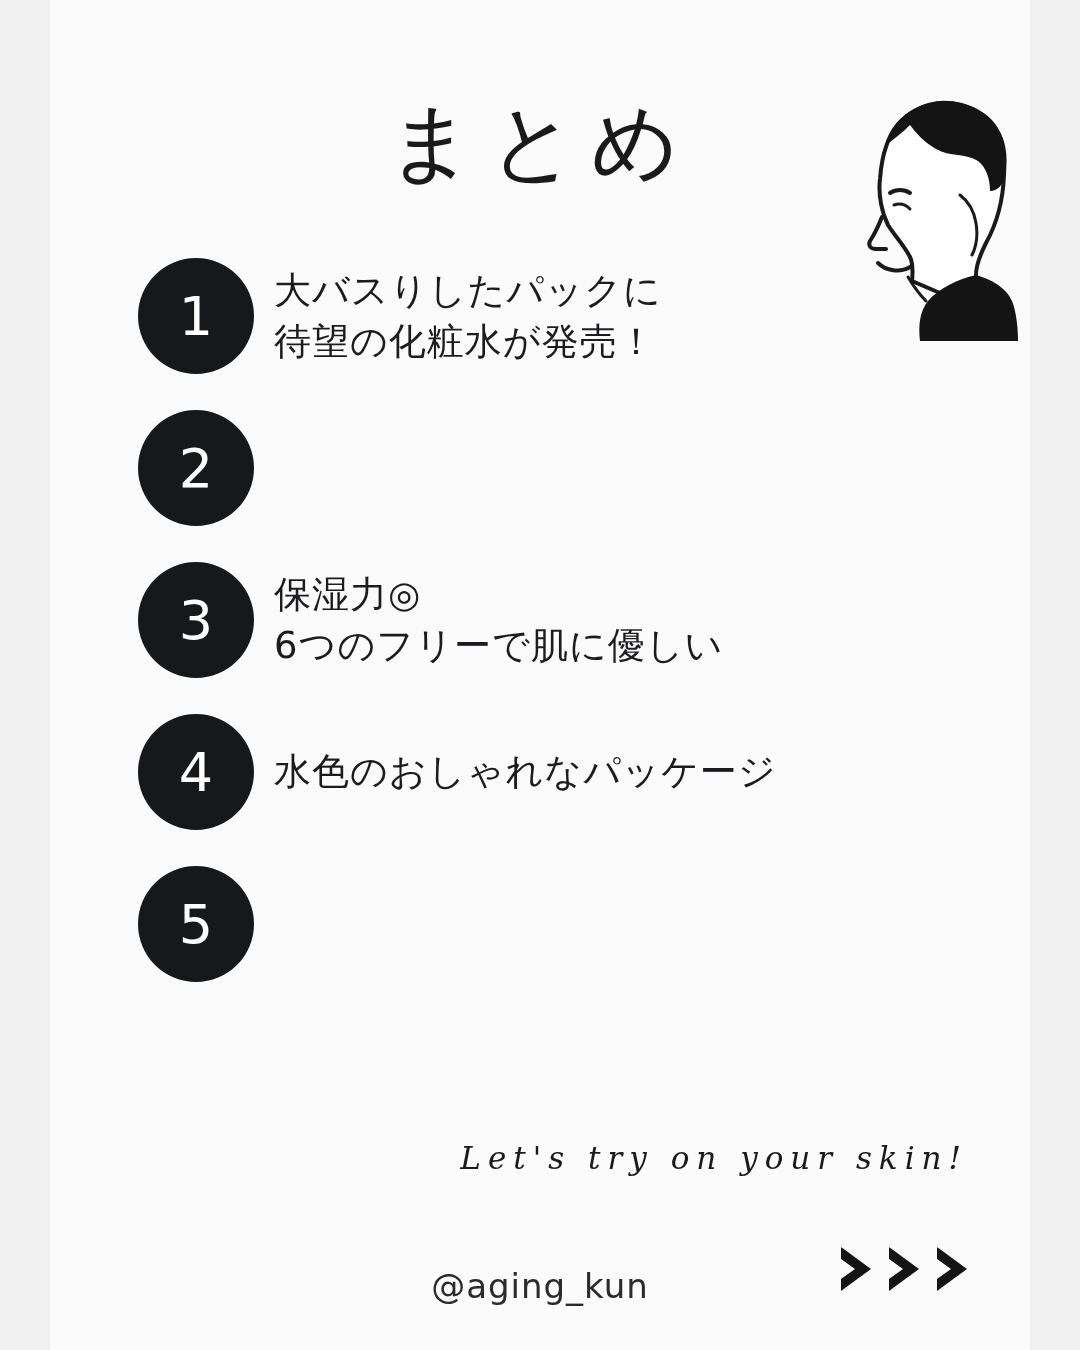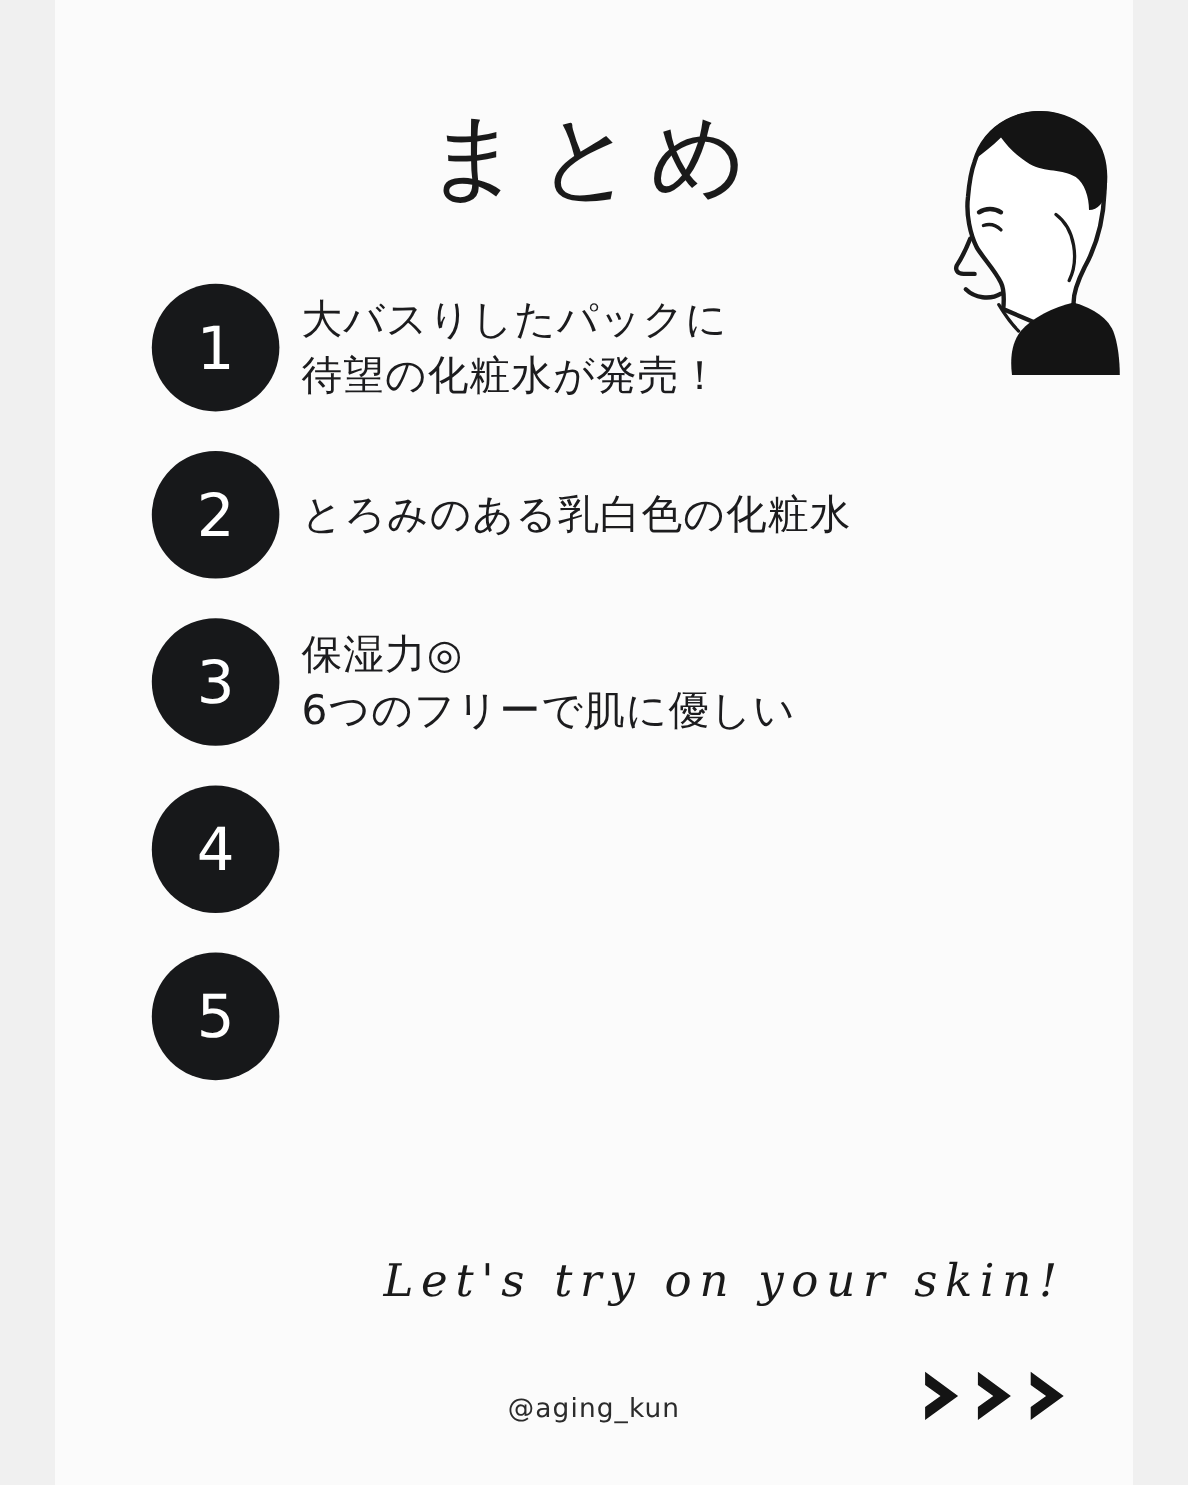--- a/index.html
+++ b/index.html
@@ -88,31 +88,31 @@
   }
 
   .tagline {
     position: absolute;
     left: 0;
     right: 62px;
     top: 1140px;
     text-align: right;
     font-family: "DejaVu Serif", serif;
     font-style: italic;
-    font-size: 41px;
+    font-size: 31px;
     letter-spacing: 7px;
     color: #1a1a1a;
   }
   .handle {
     position: absolute;
     left: 0;
     right: 0;
     top: 1266px;
     text-align: center;
-    font-size: 24px;
+    font-size: 34px;
     color: #2b2b2b;
     letter-spacing: 1px;
     font-family: "DejaVu Sans", sans-serif;
   }
   .chevrons {
     position: absolute;
     right: 55px;
     top: 1245px;
     display: flex;
     gap: 6px;
@@ -143,29 +143,29 @@
     </svg>
 
     <div class="list">
       <div class="row">
         <div class="bullet">1</div>
         <div class="row-text">大バスりしたパックに
 待望の化粧水が発売！</div>
       </div>
       <div class="row">
         <div class="bullet">2</div>
-        <div class="row-text">とろみのある乳白色の化粧水</div>
       </div>
       <div class="row">
         <div class="bullet">3</div>
         <div class="row-text">保湿力◎
 6つのフリーで肌に優しい</div>
       </div>
       <div class="row">
         <div class="bullet">4</div>
+        <div class="row-text">水色のおしゃれなパッケージ</div>
       </div>
       <div class="row">
         <div class="bullet">5</div>
       </div>
     </div>
 
     <div class="tagline">Let's try on your skin!</div>
     <div class="handle">@aging_kun</div>
 
     <div class="chevrons">

